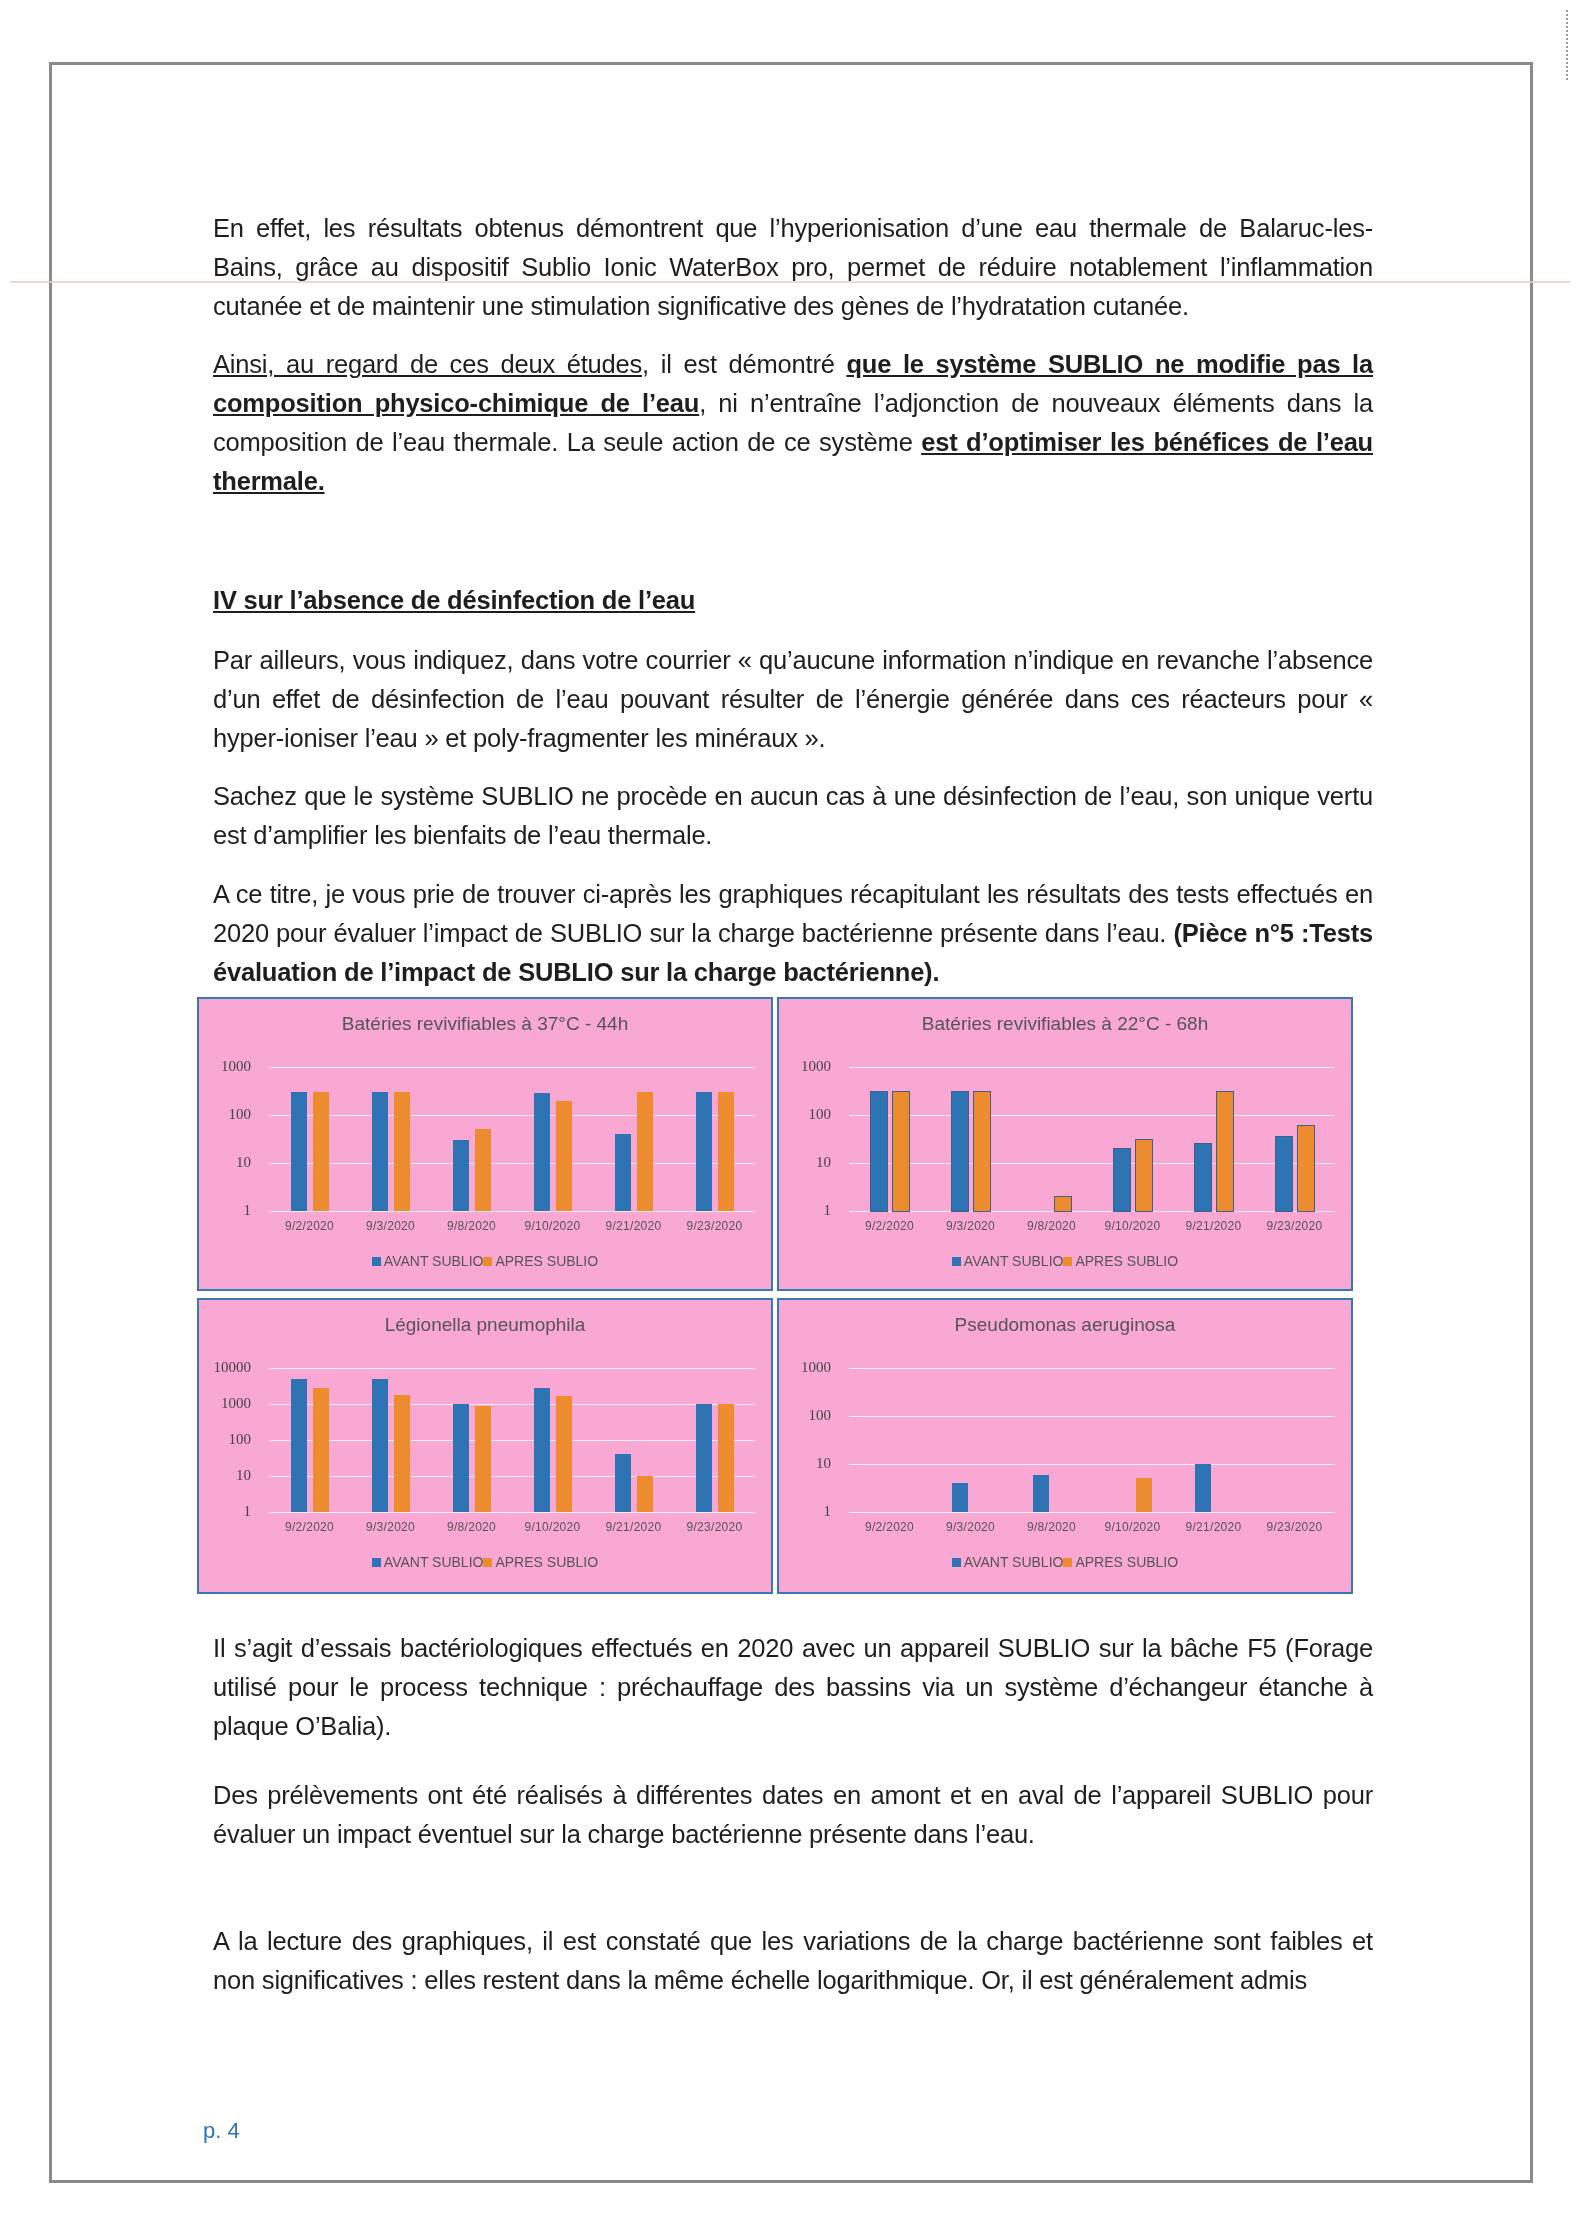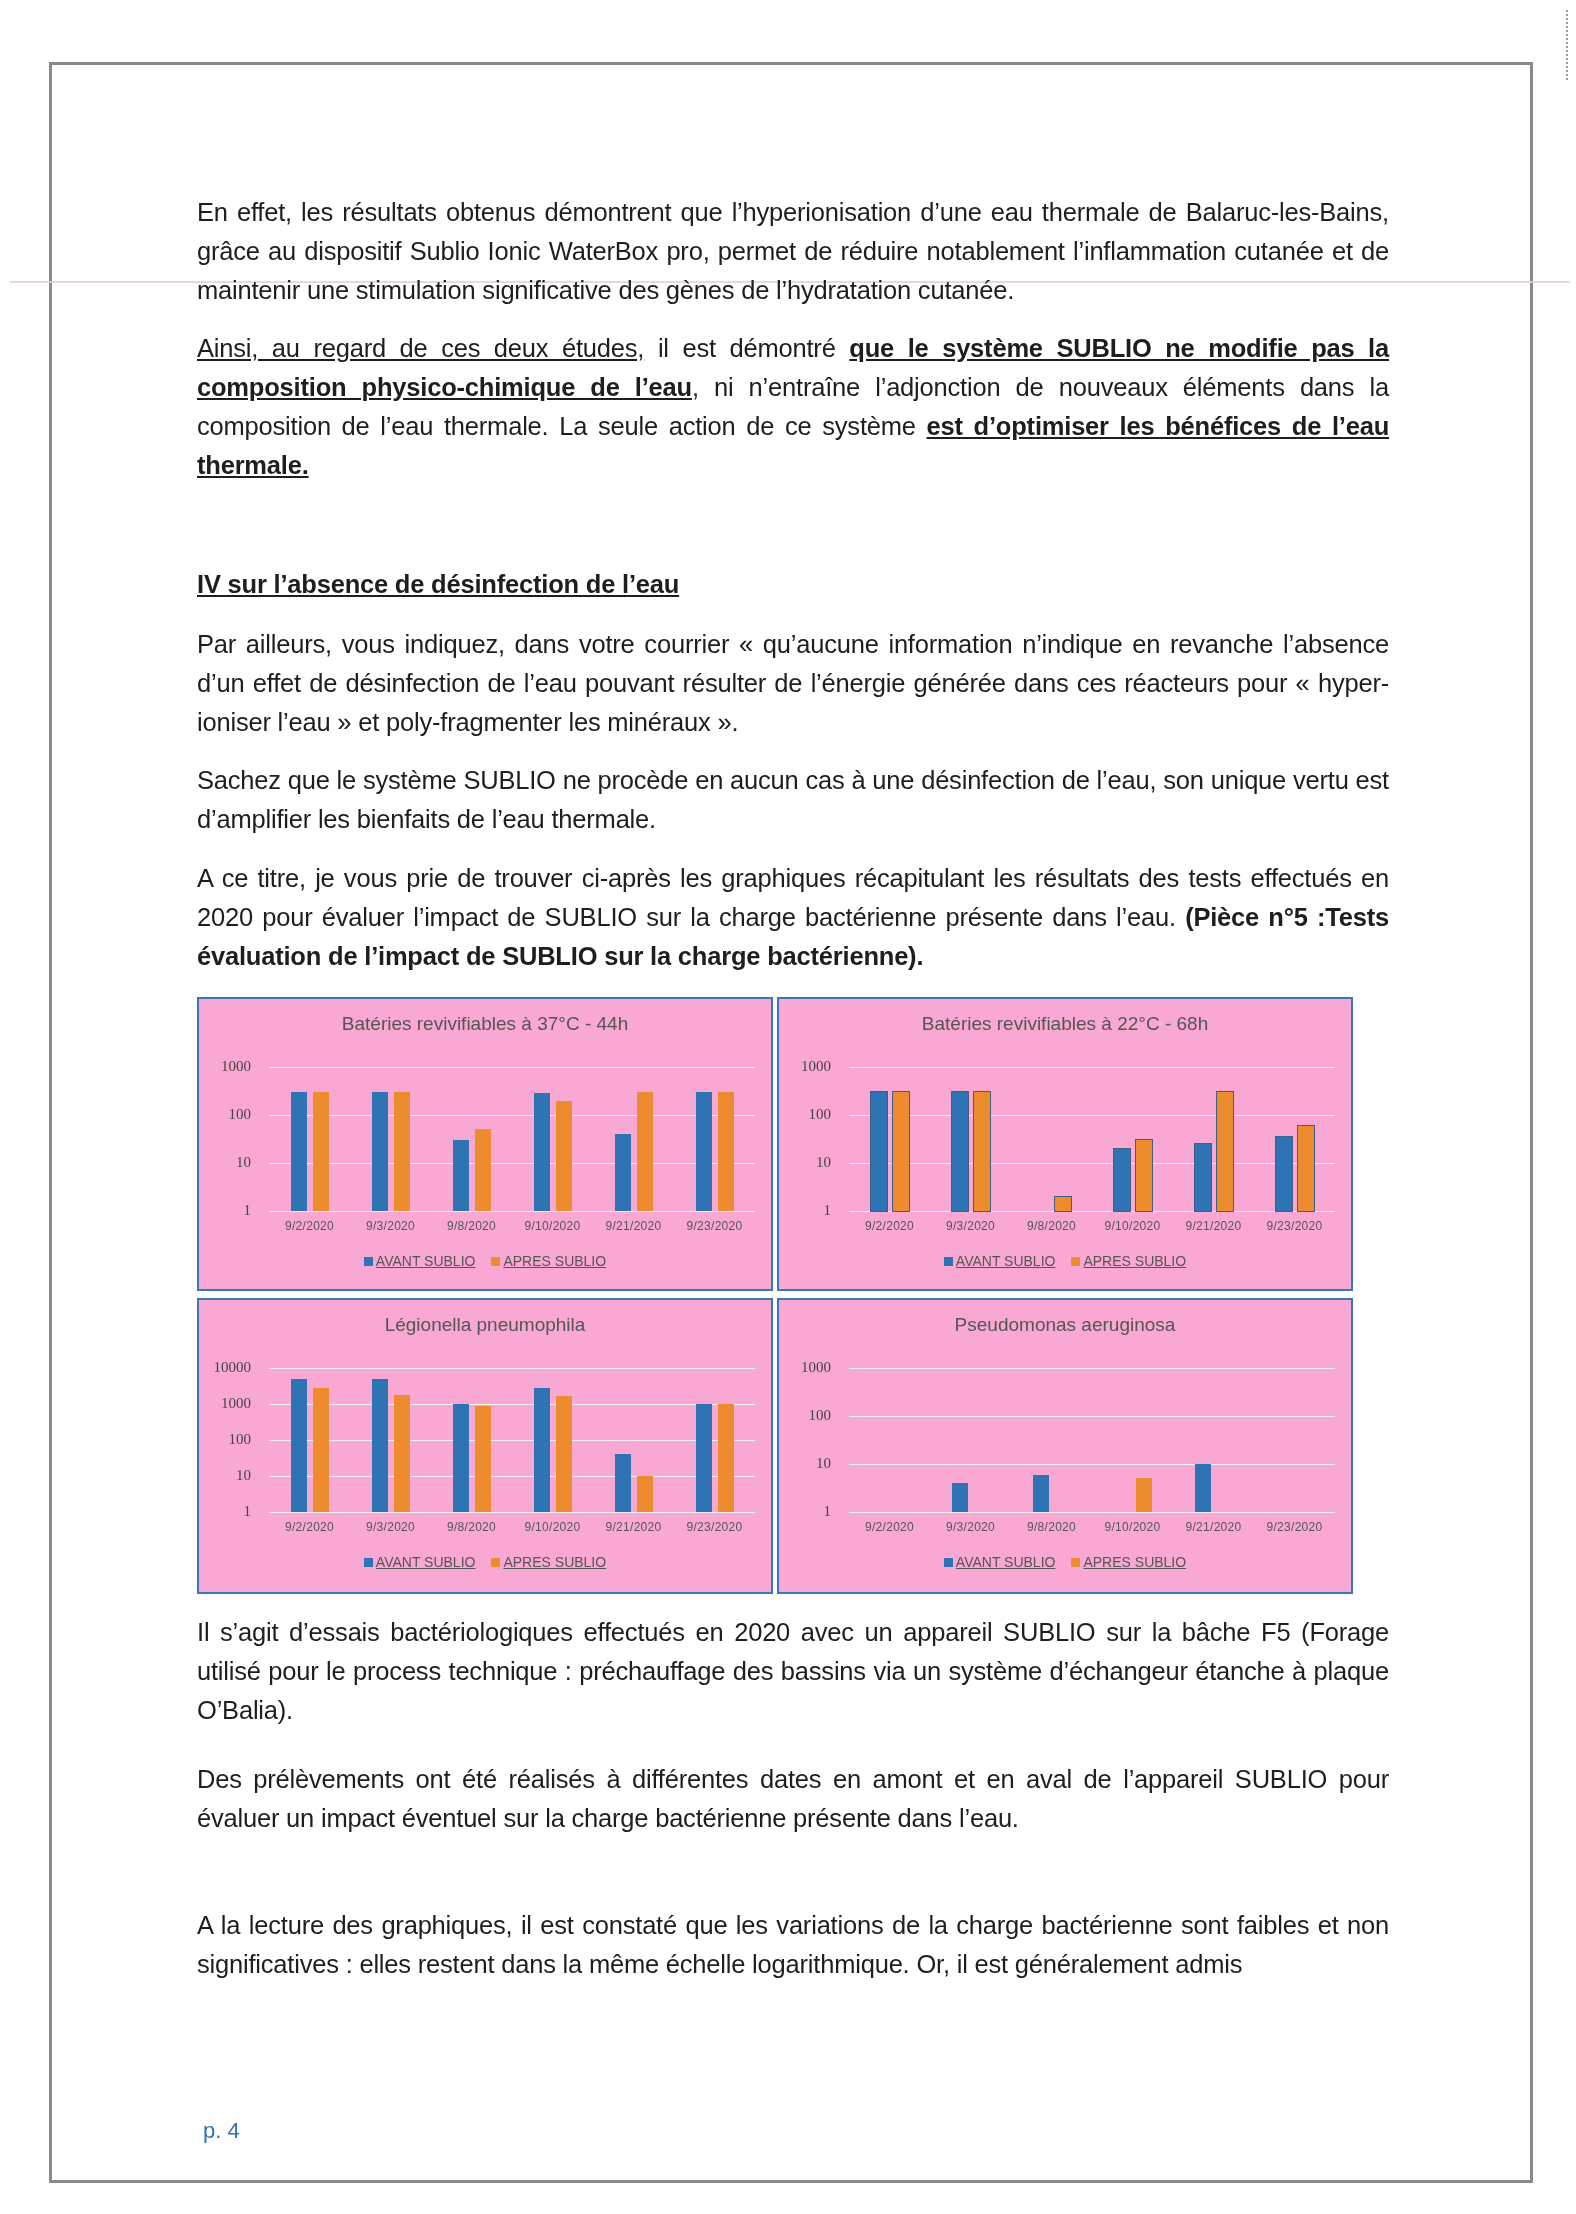--- a/index.html
+++ b/index.html
@@ -4,41 +4,41 @@
 <style>
   html, body { margin:0; padding:0; background:#ffffff; }
   body { width:1576px; height:2214px; position:relative; overflow:hidden;
          font-family:"Liberation Sans", "DejaVu Sans", sans-serif; color:#1e1e1e; }
   .page-frame { position:absolute; left:49px; top:62px; width:1484px; height:2121px;
                 border:3px solid #8a8a8a; box-sizing:border-box; }
   .scan-line { position:absolute; left:10px; top:281px; width:1560px; height:2px;
                background:#e6cfc8; opacity:.8; }
   .margin-ticks { position:absolute; left:1566px; top:10px; width:2px; height:70px;
                   border-left:2px dotted #999; }
-  p { margin:0; font-size:25.5px; line-height:39px; text-align:justify; letter-spacing:-0.2px; }
+  p { margin:16px; font-size:25.5px; line-height:39px; text-align:justify; letter-spacing:-0.2px; }
   .para { position:absolute; left:197px; width:1192px; }
   .u { text-decoration:underline; }
   .b { font-weight:bold; }
   .heading { font-size:25.5px; font-weight:bold; text-decoration:underline; }
 
   
   .chart { position:absolute; border:2px solid #3a78b5; box-sizing:border-box; background:#f9a8d4; }
   .chart-title { position:absolute; left:0; right:0; top:14px; text-align:center;
                  font-size:19px; color:#555; }
   .ytick { position:absolute; font-family:"Liberation Serif","DejaVu Serif",serif;
            font-size:15px; color:#444; text-align:right; width:52px; }
   .gridline { position:absolute; height:1px; background:#f0f0f0; }
   .bar { position:absolute; width:16px; }
   .bar.avant { background:#2e74b5; }
   .bar.apres { background:#ed8b2f; }
   .bar.outlined { outline:1px solid #3f5f86; }
   .xlabel { position:absolute; font-size:12px; color:#555; width:80px; text-align:center; letter-spacing:.3px; }
   .legend { position:absolute; left:0; right:0; text-align:center; font-size:14px; color:#555; }
   .legend .sw { display:inline-block; width:9px; height:9px; margin-right:3px; vertical-align:0; }
-  .legend .item { margin:0 8px;text-decoration:underline; }
+  .legend .item { margin:0 0; }
   .pagenum { position:absolute; left:203px; top:2118px; font-size:22px; color:#2e74b5; }
 </style>
 </head>
 <body>
 
 <div class="page-frame"></div>
 <div class="scan-line"></div>
 <div class="margin-ticks"></div>
 
 <div class="para" style="top:193px;">

